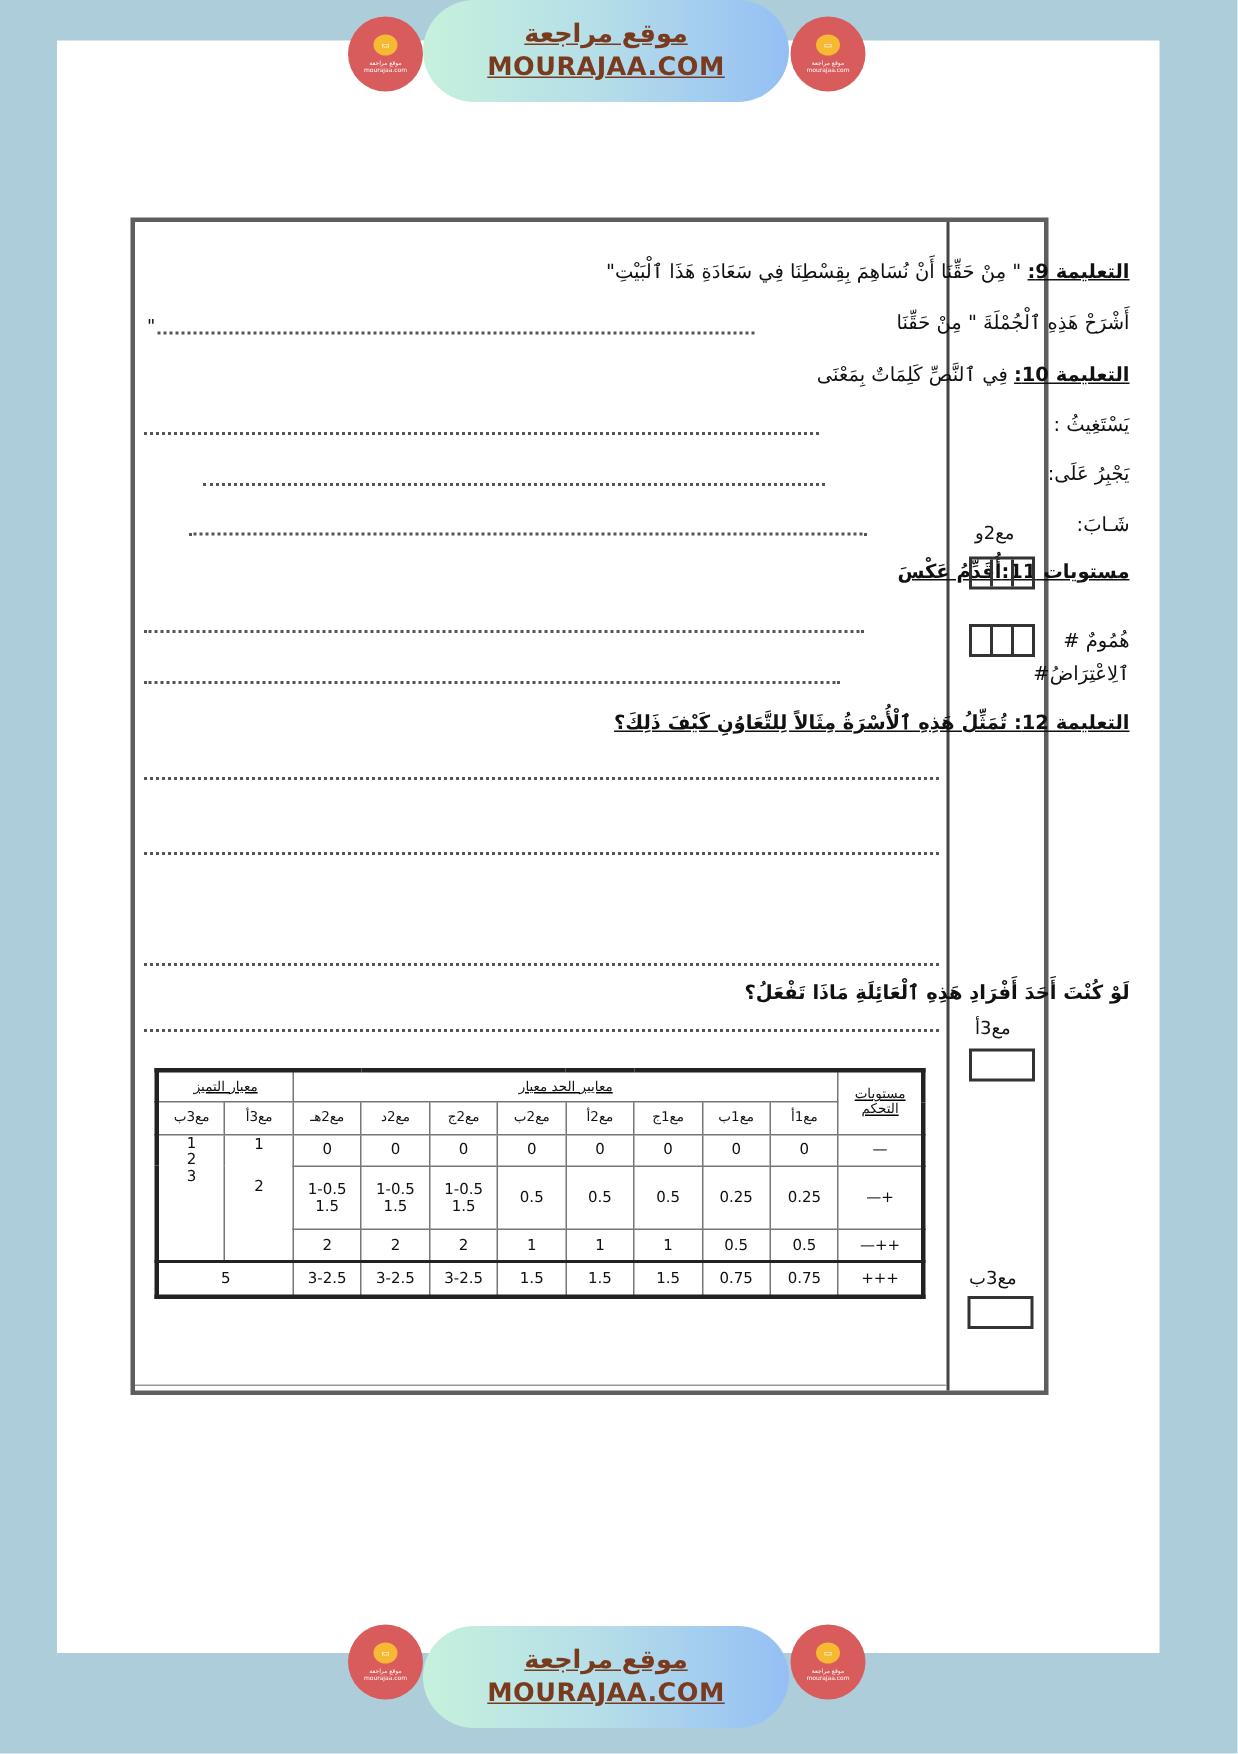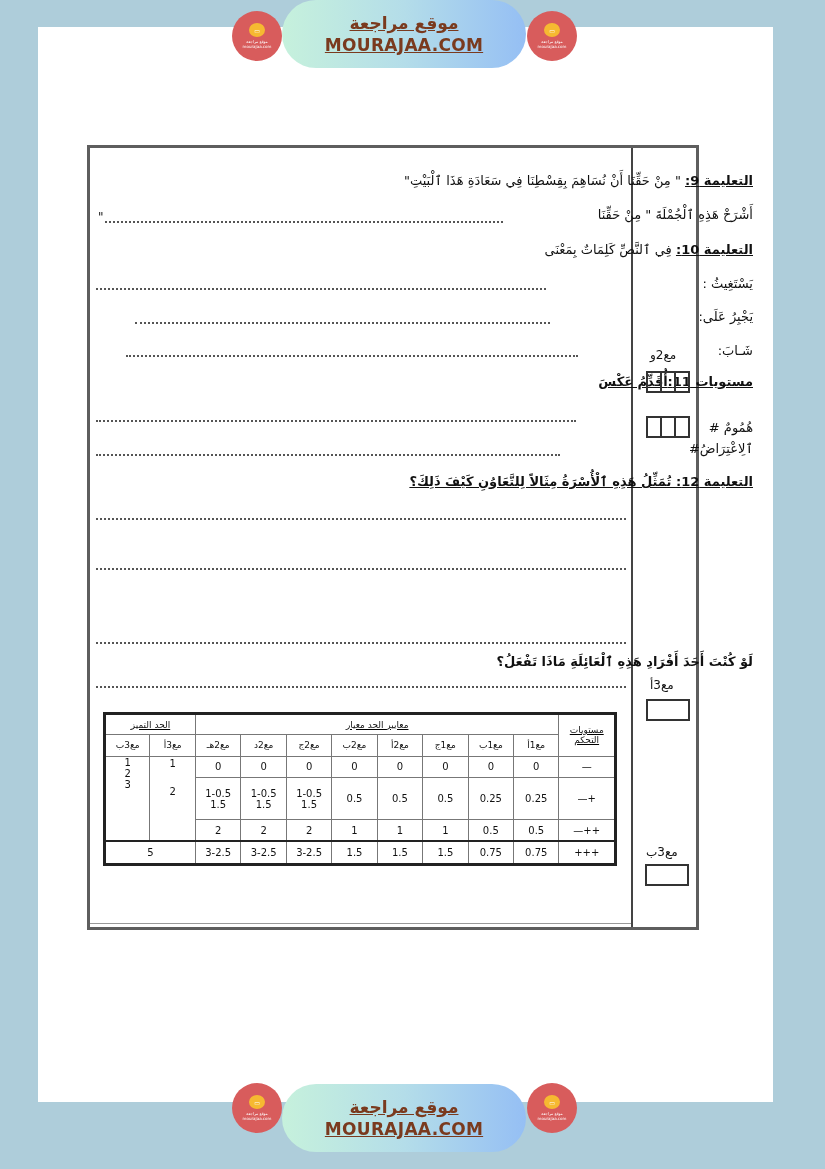--- a/index.html
+++ b/index.html
@@ -132,21 +132,21 @@
       <col style="width:45px">
       <col style="width:45px">
       <col style="width:45px">
       <col style="width:45px">
       <col style="width:45px">
   </colgroup>
   <tbody>
       <tr style="height:20px;text-decoration:underline;">
     <td rowspan="2" class="hdr">مستويات التحكم</td>
     <td colspan="8" class="hdr">معايير الحد معيار</td>
-    <td colspan="2" class="hdr">الحد التميز</td>
+    <td colspan="2" class="hdr">معيار التميز</td>
   </tr>
   <tr style="height:20px;">
     <td class="hdr">مع1أ</td>
     <td class="hdr">مع1ب</td>
     <td class="hdr">مع1ج</td>
     <td class="hdr">مع2أ</td>
     <td class="hdr">مع2ب</td>
     <td class="hdr">مع2ج</td>
     <td class="hdr">مع2د</td>
     <td class="hdr">مع2هـ</td>

